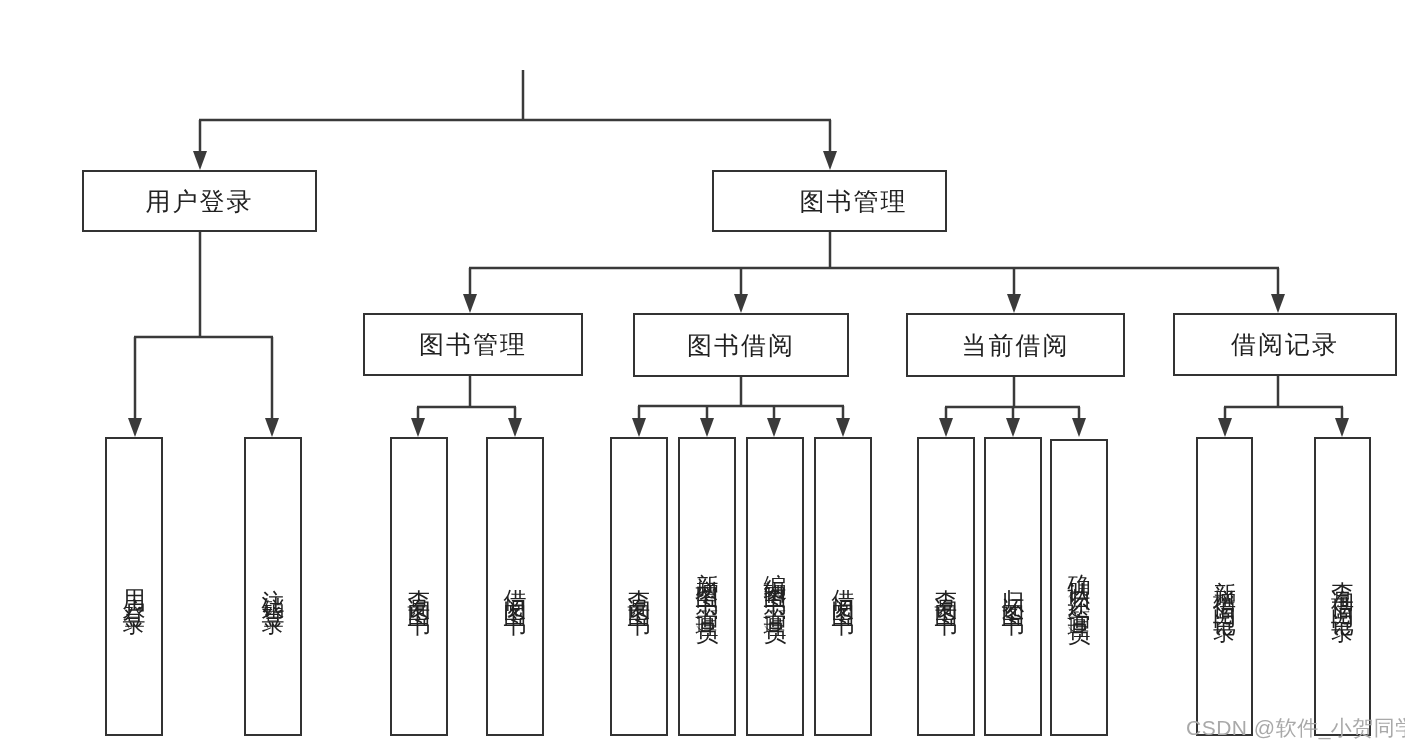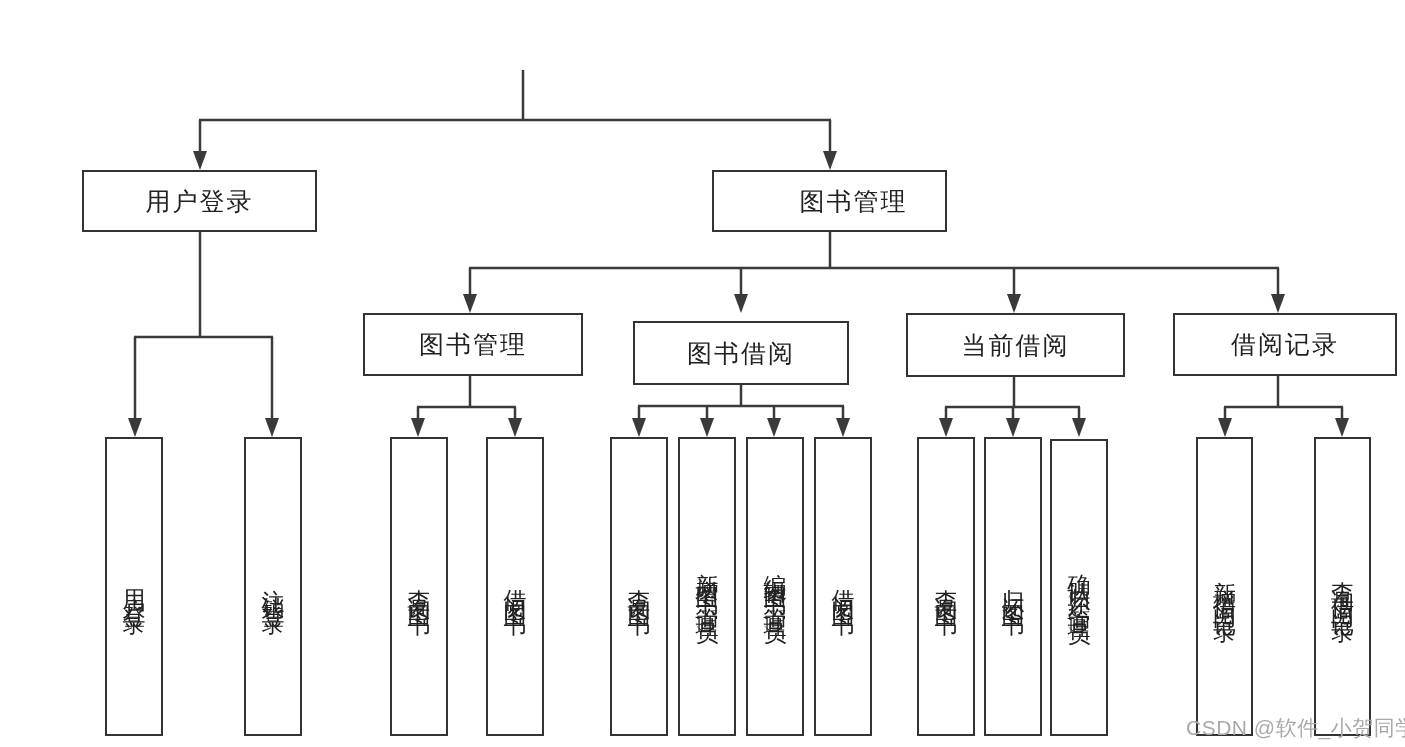--- a/index.html
+++ b/index.html
@@ -141,21 +141,21 @@
   <div class="box" style="left:82px; top:170px; width:235px; height:62px;">
     <span class="hlabel">用户登录</span>
   </div>
   <div class="box" style="left:712px; top:170px; width:235px; height:62px;padding-left:48px;">
     <span class="hlabel">图书管理</span>
   </div>
 
   <div class="box" style="left:363px; top:313px; width:220px; height:63px;">
     <span class="hlabel">图书管理</span>
   </div>
-  <div class="box" style="left:633px; top:313px; width:216px; height:64px;margin-top:8px;">
+  <div class="box" style="left:633px; top:313px; width:216px; height:64px;">
     <span class="hlabel">图书借阅</span>
   </div>
   <div class="box" style="left:906px; top:313px; width:219px; height:64px;">
     <span class="hlabel">当前借阅</span>
   </div>
   <div class="box" style="left:1173px; top:313px; width:224px; height:63px;">
     <span class="hlabel">借阅记录</span>
   </div>
 
   <div class="box leaf" style="left:105px; top:437px; width:58px; height:299px;">

